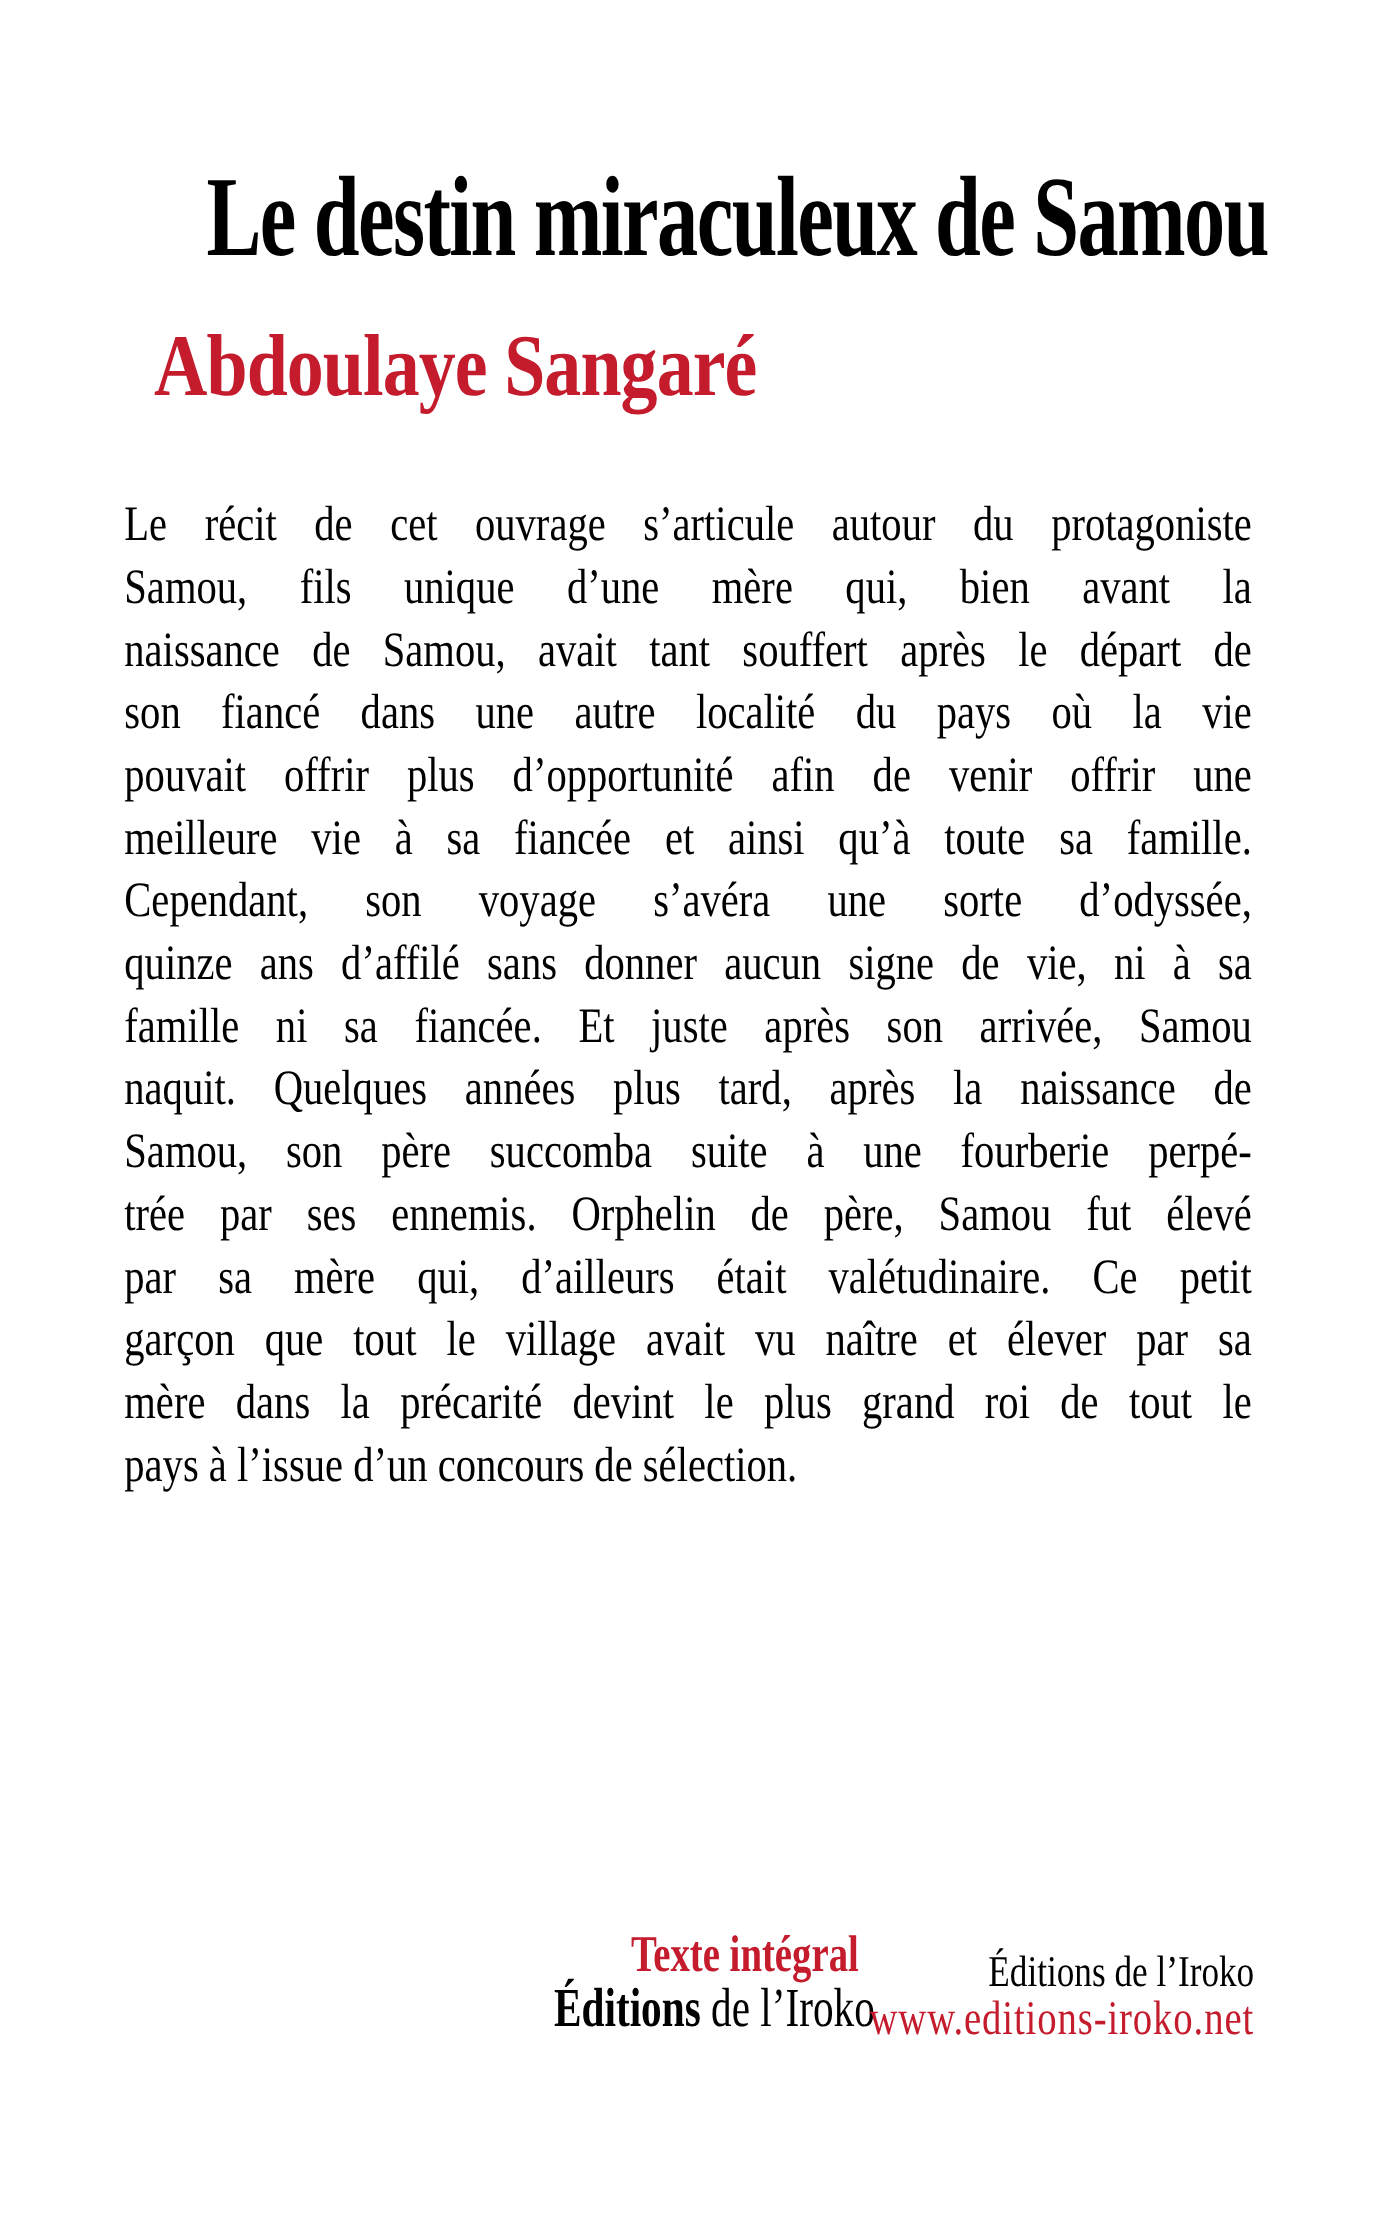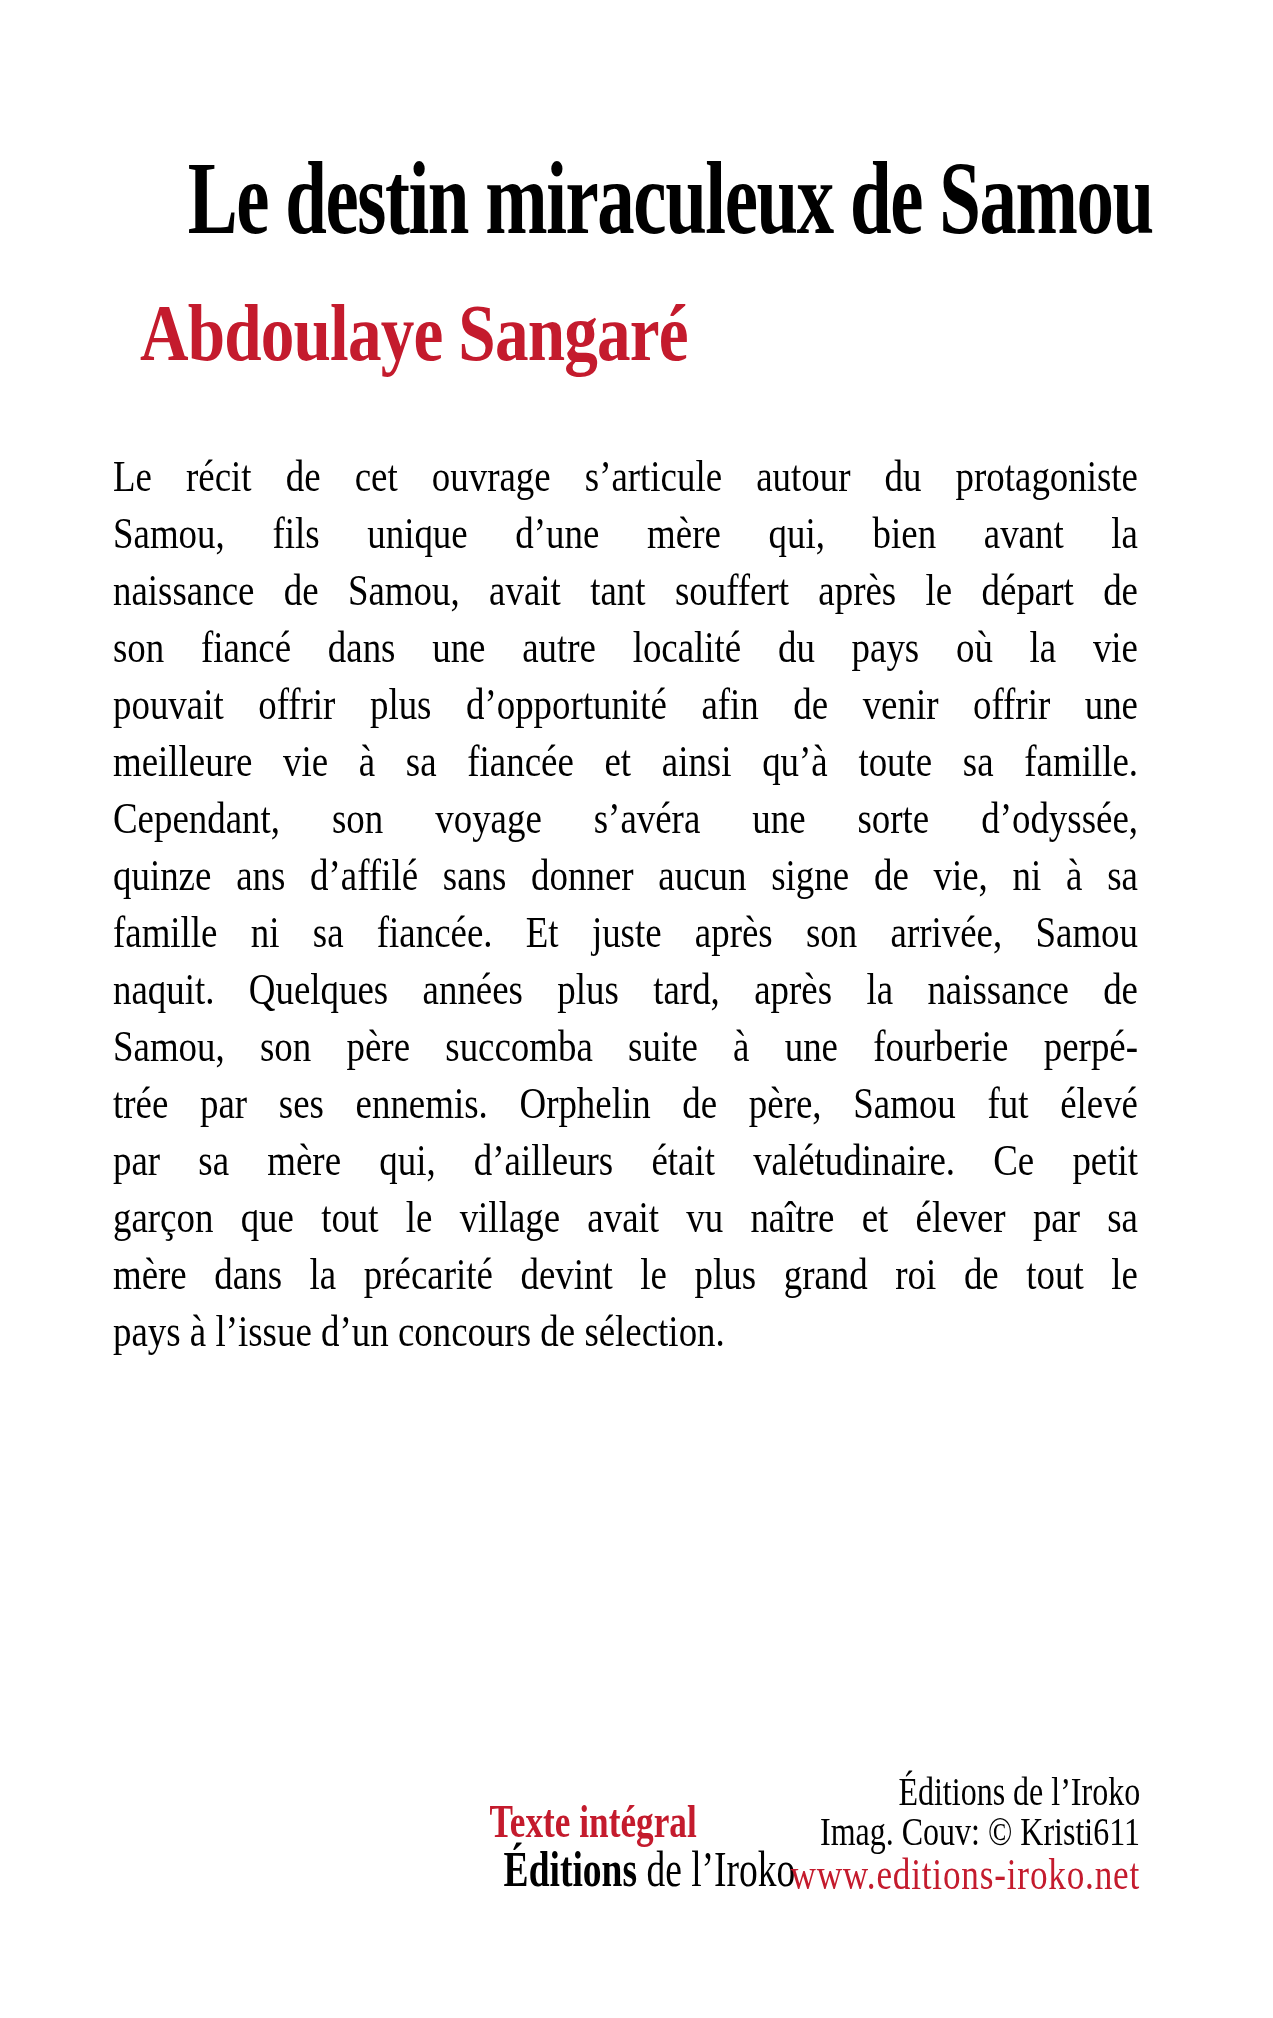--- a/index.html
+++ b/index.html
@@ -58,22 +58,22 @@
     height: 57px;
     line-height: 57px;
     text-align: justify;
     text-align-last: justify;
   }
   .syn-line.last { text-align-last: left; }
 
   
   .footer-left {
     position: absolute;
-    top: 1798px; left: 455px; width: 360px;
-    text-align: left;
+    top: 1754px; left: 455px; width: 360px;
+    text-align: right;
     white-space: nowrap;
   }
   .footer-left .edition {
     color: var(--accent, #c41b2d);
     font-weight: bold;
     font-size: 47px;
     line-height: 47px;
   }
   .footer-left .publisher {
     font-size: 50px;
@@ -147,21 +147,18 @@
     </div>
     <div class="publisher">
       <span class="squeeze"><span class="bold">Éditions</span><span> de l’Iroko</span></span>
     </div>
   </div>
 
   <div class="footer-right">
     <div class="line">
       <span class="squeeze">Éditions de l’Iroko</span>
     </div>
-    <div class="line">
-      <span class="squeeze">Imag. Couv: © Kristi611</span>
-    </div>
     <div class="line website">
       <span class="squeeze">www.editions-iroko.net</span>
     </div>
   </div>
 
 </div>
 
 </body></html>

